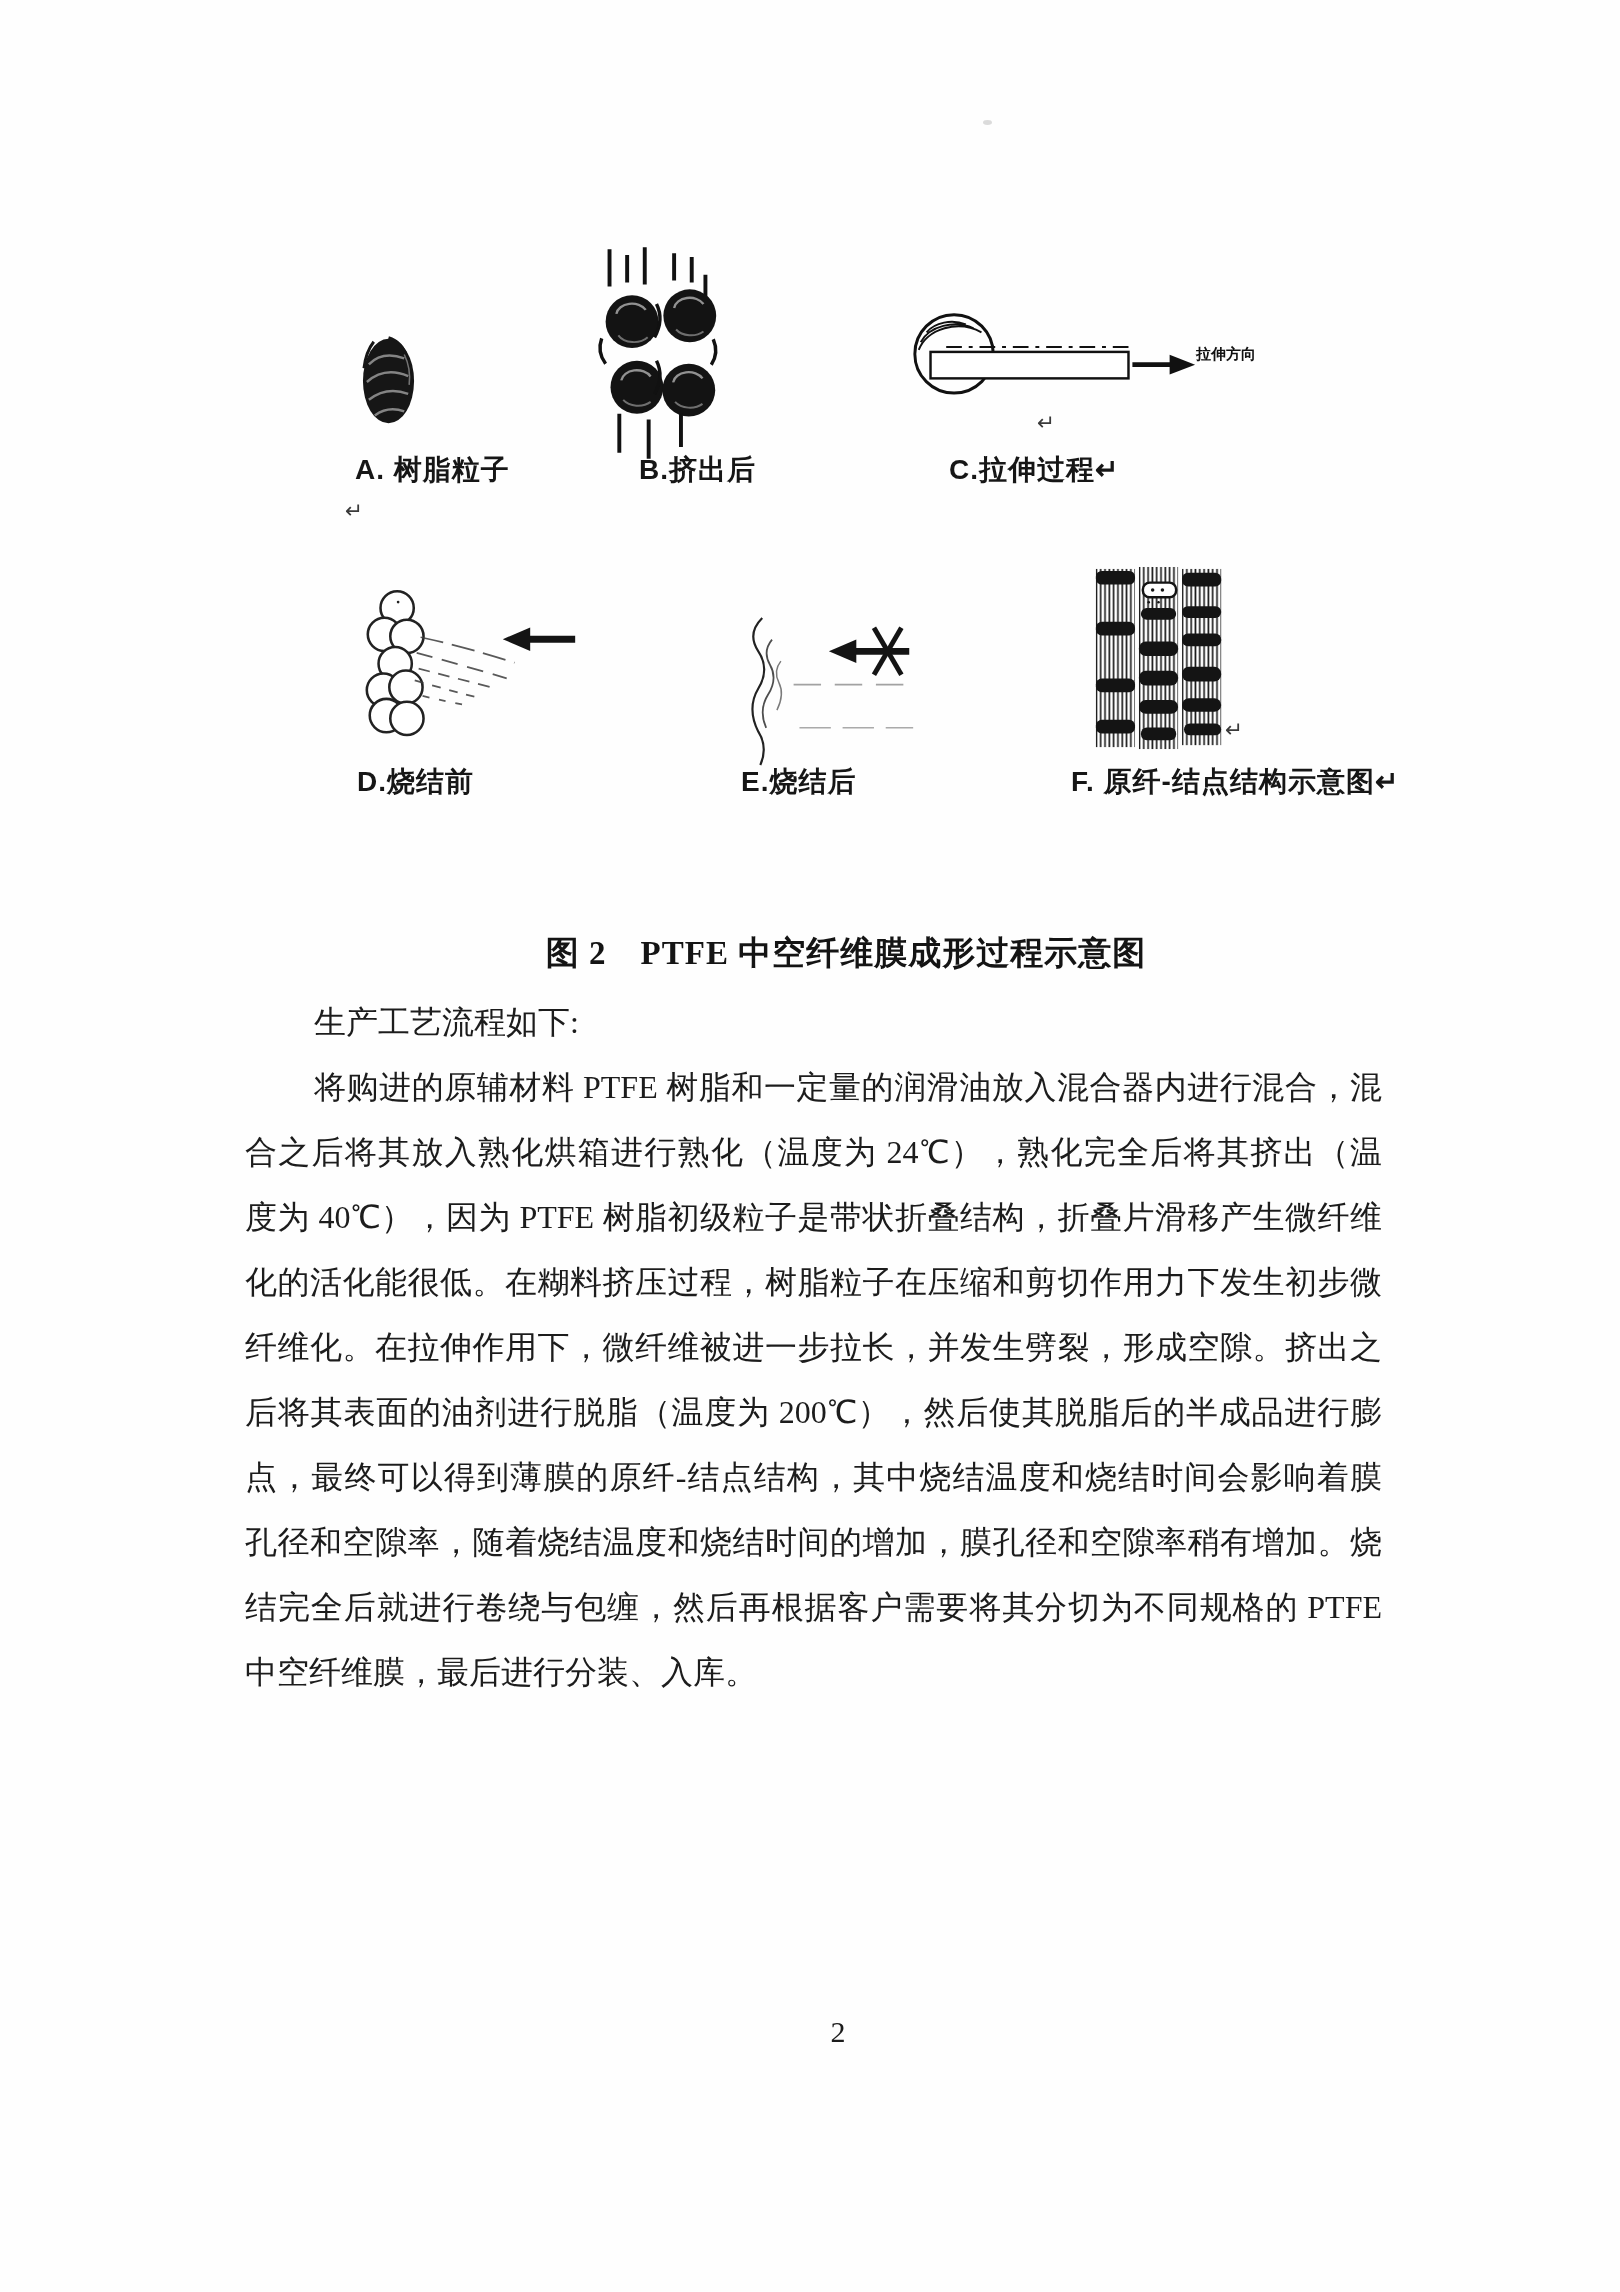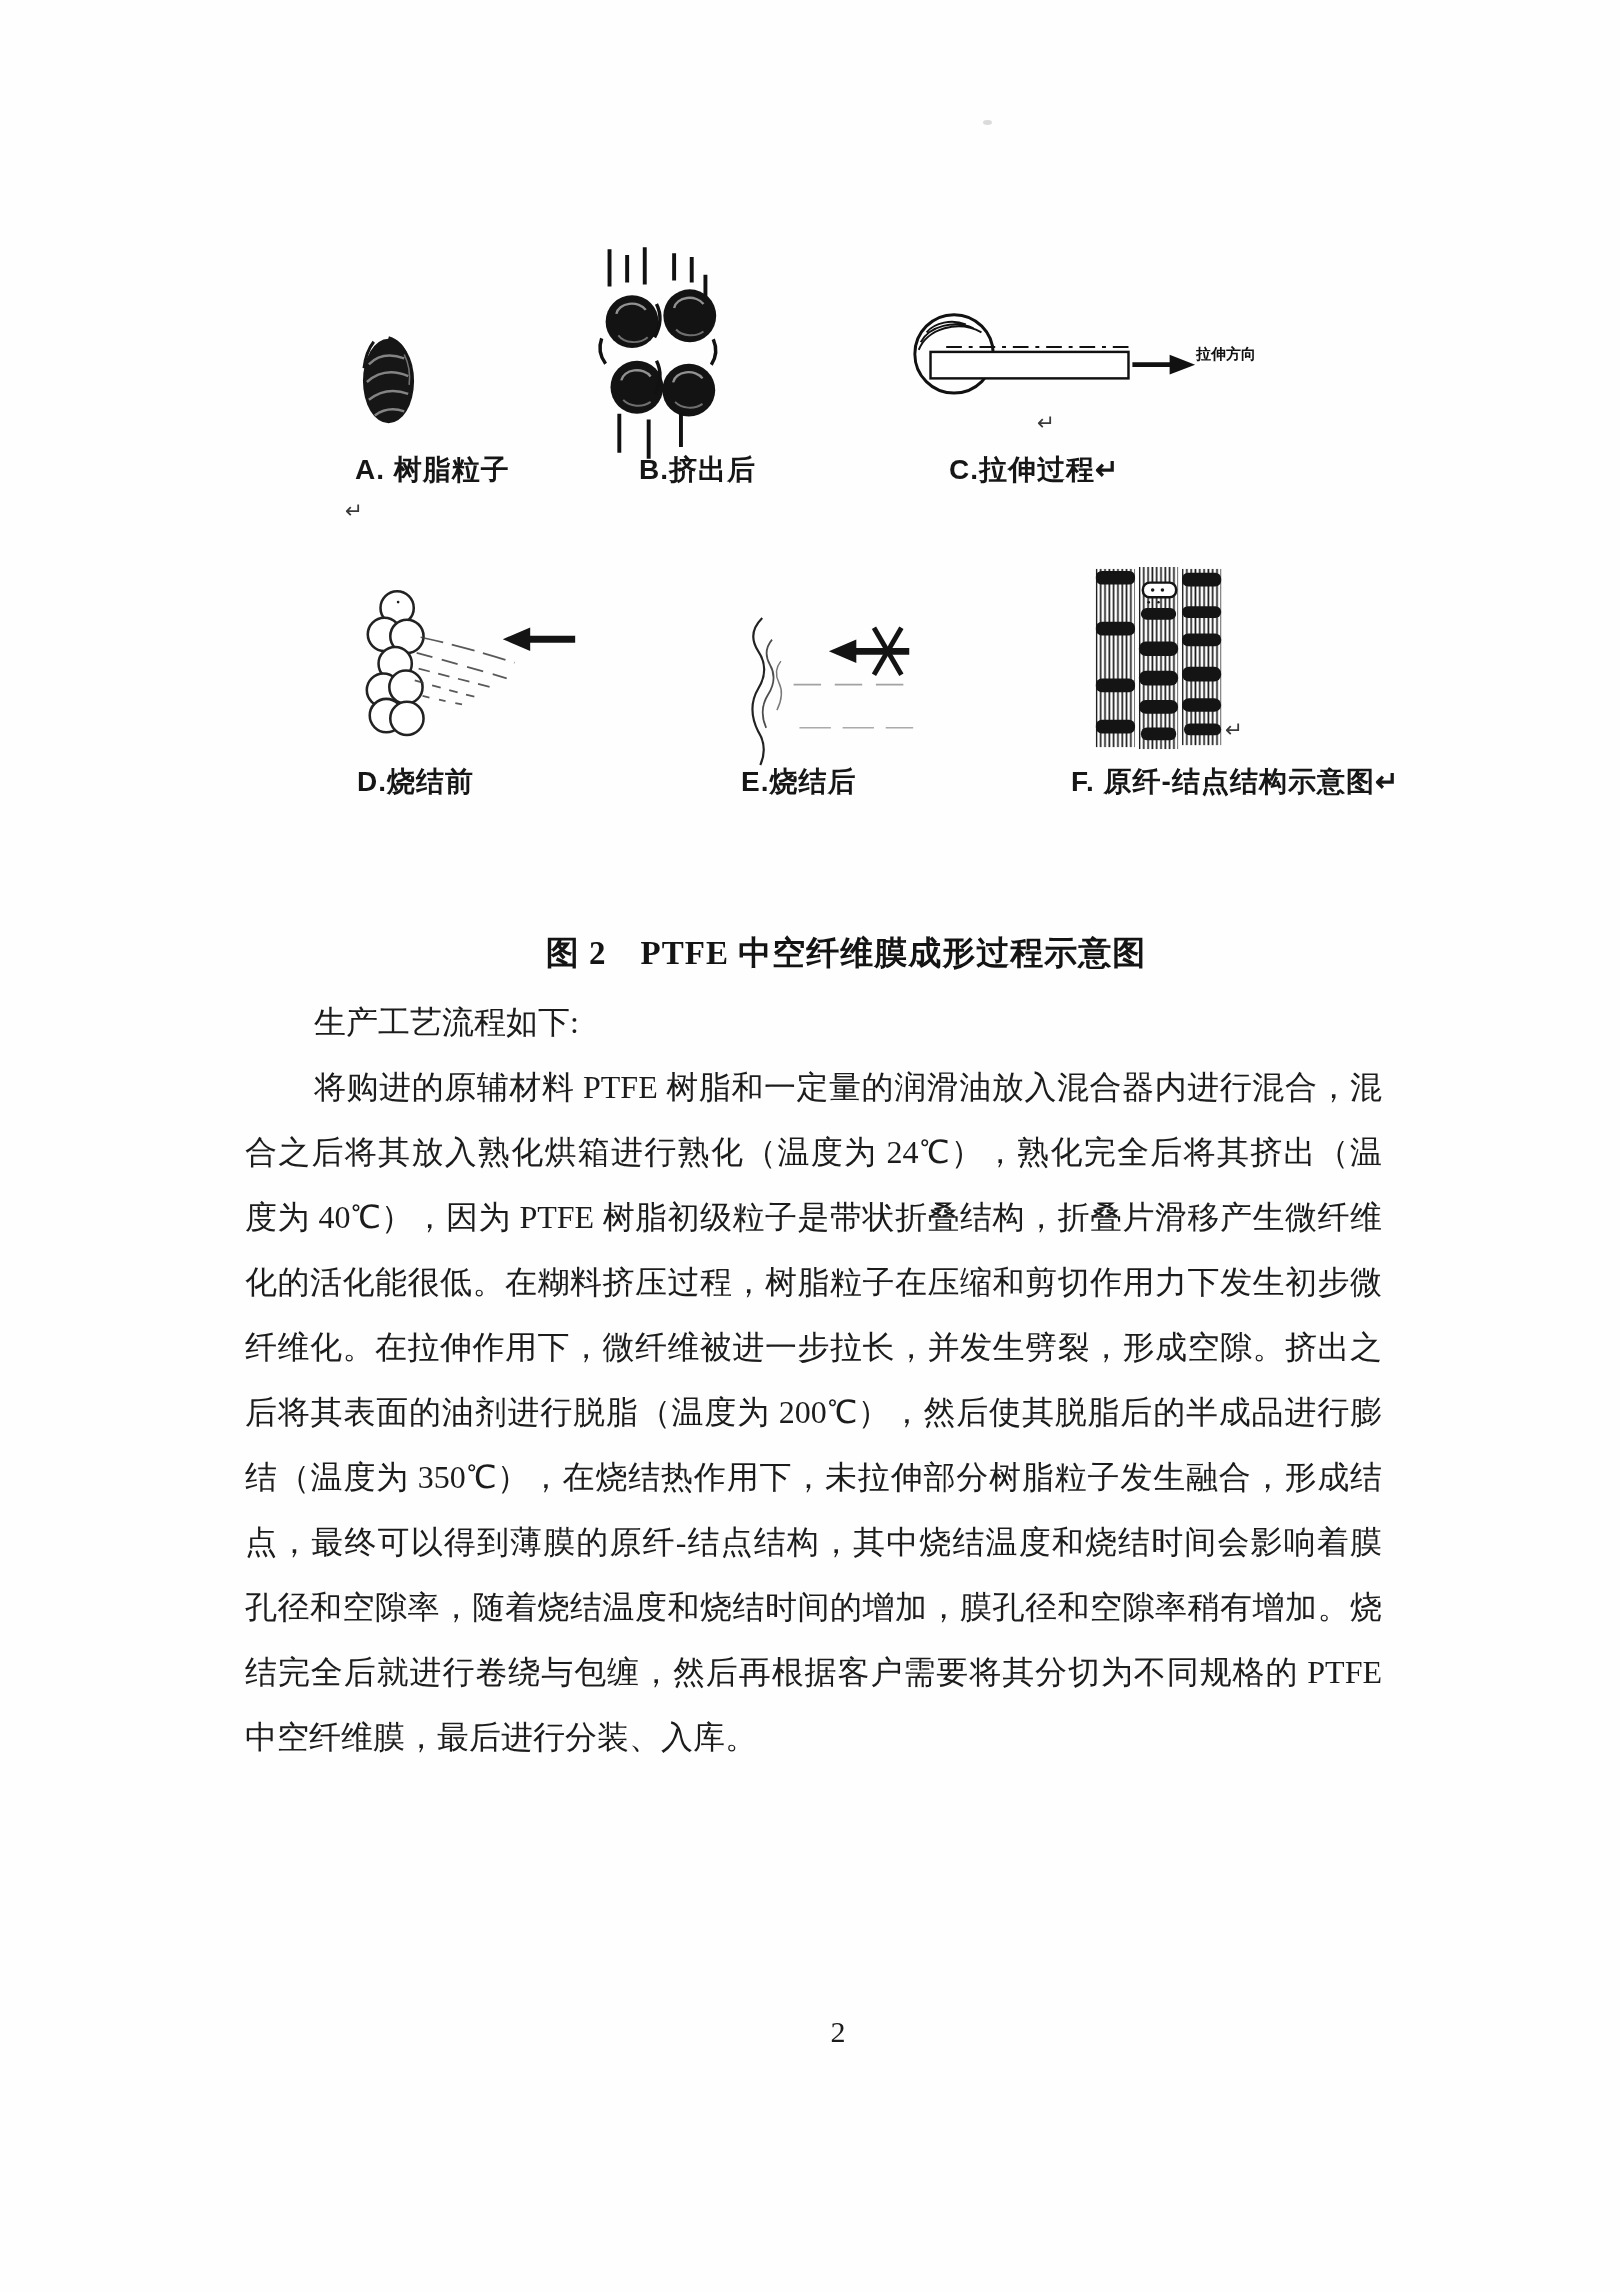--- a/index.html
+++ b/index.html
@@ -203,21 +203,20 @@
   <div class="caption">图 2　PTFE 中空纤维膜成形过程示意图</div>
 
   <div class="body-text">
     <div class="bline indent plain">生产工艺流程如下:</div>
     <div class="bline indent">将购进的原辅材料 PTFE 树脂和一定量的润滑油放入混合器内进行混合，混</div>
     <div class="bline">合之后将其放入熟化烘箱进行熟化（温度为 24℃），熟化完全后将其挤出（温</div>
     <div class="bline">度为 40℃），因为 PTFE 树脂初级粒子是带状折叠结构，折叠片滑移产生微纤维</div>
     <div class="bline">化的活化能很低。在糊料挤压过程，树脂粒子在压缩和剪切作用力下发生初步微</div>
     <div class="bline">纤维化。在拉伸作用下，微纤维被进一步拉长，并发生劈裂，形成空隙。挤出之</div>
     <div class="bline">后将其表面的油剂进行脱脂（温度为 200℃），然后使其脱脂后的半成品进行膨</div>
-    <div class="bline">结（温度为 350℃），在烧结热作用下，未拉伸部分树脂粒子发生融合，形成结</div>
     <div class="bline">点，最终可以得到薄膜的原纤-结点结构，其中烧结温度和烧结时间会影响着膜</div>
     <div class="bline">孔径和空隙率，随着烧结温度和烧结时间的增加，膜孔径和空隙率稍有增加。烧</div>
     <div class="bline">结完全后就进行卷绕与包缠，然后再根据客户需要将其分切为不同规格的 PTFE</div>
     <div class="bline plain">中空纤维膜，最后进行分装、入库。</div>
   </div>
 
   <div class="page-num">2</div>
 
 </div>
 

